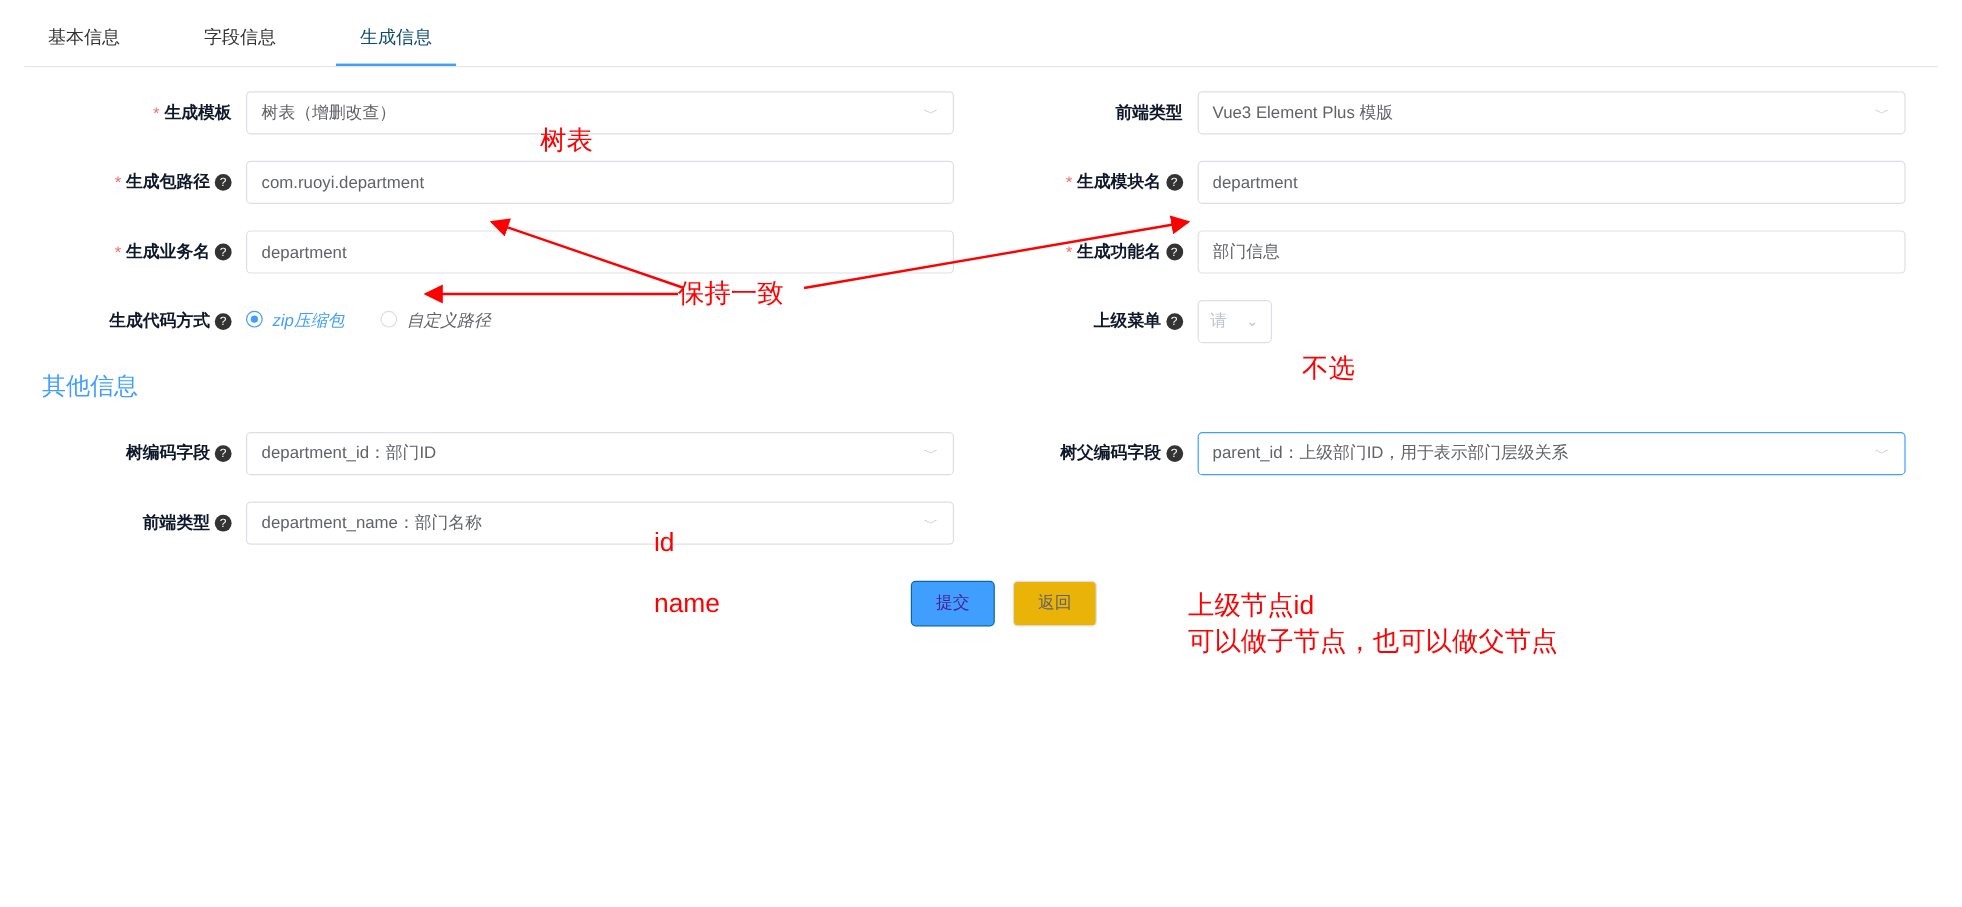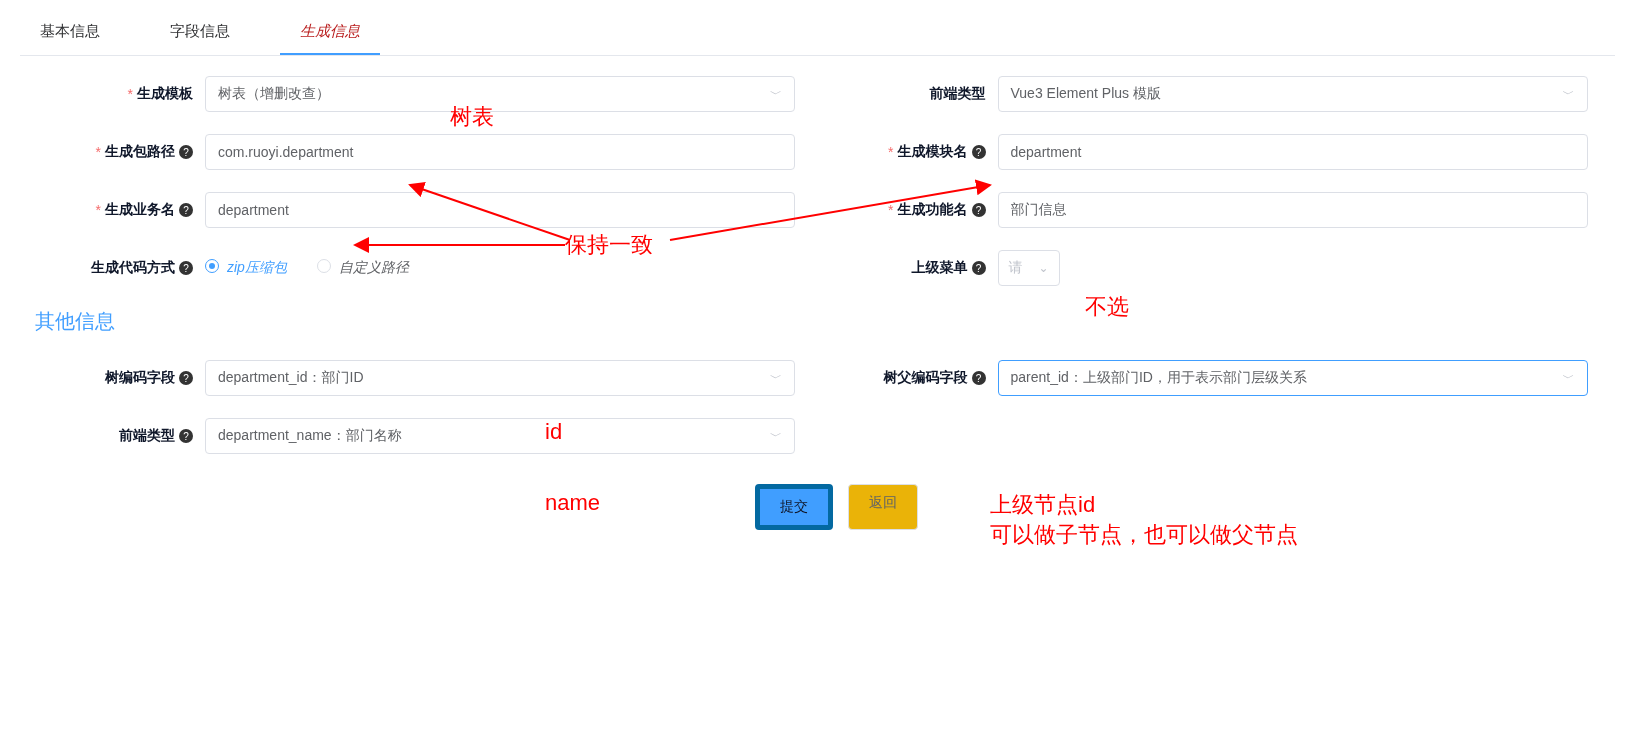--- a/index.html
+++ b/index.html
@@ -18,23 +18,22 @@
   }
   .tab {
     padding: 12px 20px;
     cursor: pointer;
     color: #303133;
     font-size: 15px;
     border-bottom: 2px solid transparent;
     margin-right: 30px;
   }
   .tab.active {
-    color: #b91c1c;
+    color: #0c4a6e;
     border-bottom: 2px solid #409eff;
-    font-style: italic;
   }
   .form {
     padding: 0 5px 5px 5px;
   }
   .row {
     display: flex;
     margin-bottom: 22px;
   }
   .col {
     flex: 1;
@@ -148,22 +147,22 @@
     padding-bottom: 15px;
   }
   .btn {
     padding: 9px 20px;
     border-radius: 4px;
     font-size: 14px;
     cursor: pointer;
   }
   .btn-primary {
     background: #409eff;
-    color: #0f172a;
-    border: 5px solid #0369a1;
+    color: #4c1d95;
+    border: 1px solid #0369a1;
     margin-left: 38px;
   }
   .btn-default {
     background: #eab308;
     color: #606266;
     border: 1px solid #dcdfe6;
   }
   .annotation {
     position: absolute;
     color: #ff0000;
@@ -345,21 +344,21 @@
     <div class="buttons">
       <div class="btn btn-primary">提交</div>
       <div class="btn btn-default">返回</div>
     </div>
 
   </div>
 
   <div class="annotation" style="left:430px; top:92px;">树表</div>
   <div class="annotation" style="left:545px; top:220px;">保持一致</div>
   <div class="annotation" style="left:1065px; top:282px;">不选</div>
-  <div class="annotation" style="left:525px; top:409px;">id</div>
+  <div class="annotation" style="left:525px; top:429px;">id</div>
   <div class="annotation" style="left:525px; top:480px;">name</div>
   <div class="annotation" style="left:970px; top:480px;">
     <div>上级节点id</div>
     <div>可以做子节点，也可以做父节点</div>
   </div>
 
   <svg class="svg-overlay" width="1600" height="620">
     <defs>
       <marker id="arrowhead" markerWidth="8" markerHeight="8" refX="7" refY="4" orient="auto">
         <polygon points="0 0, 8 4, 0 8" fill="#ff0000"></polygon>

